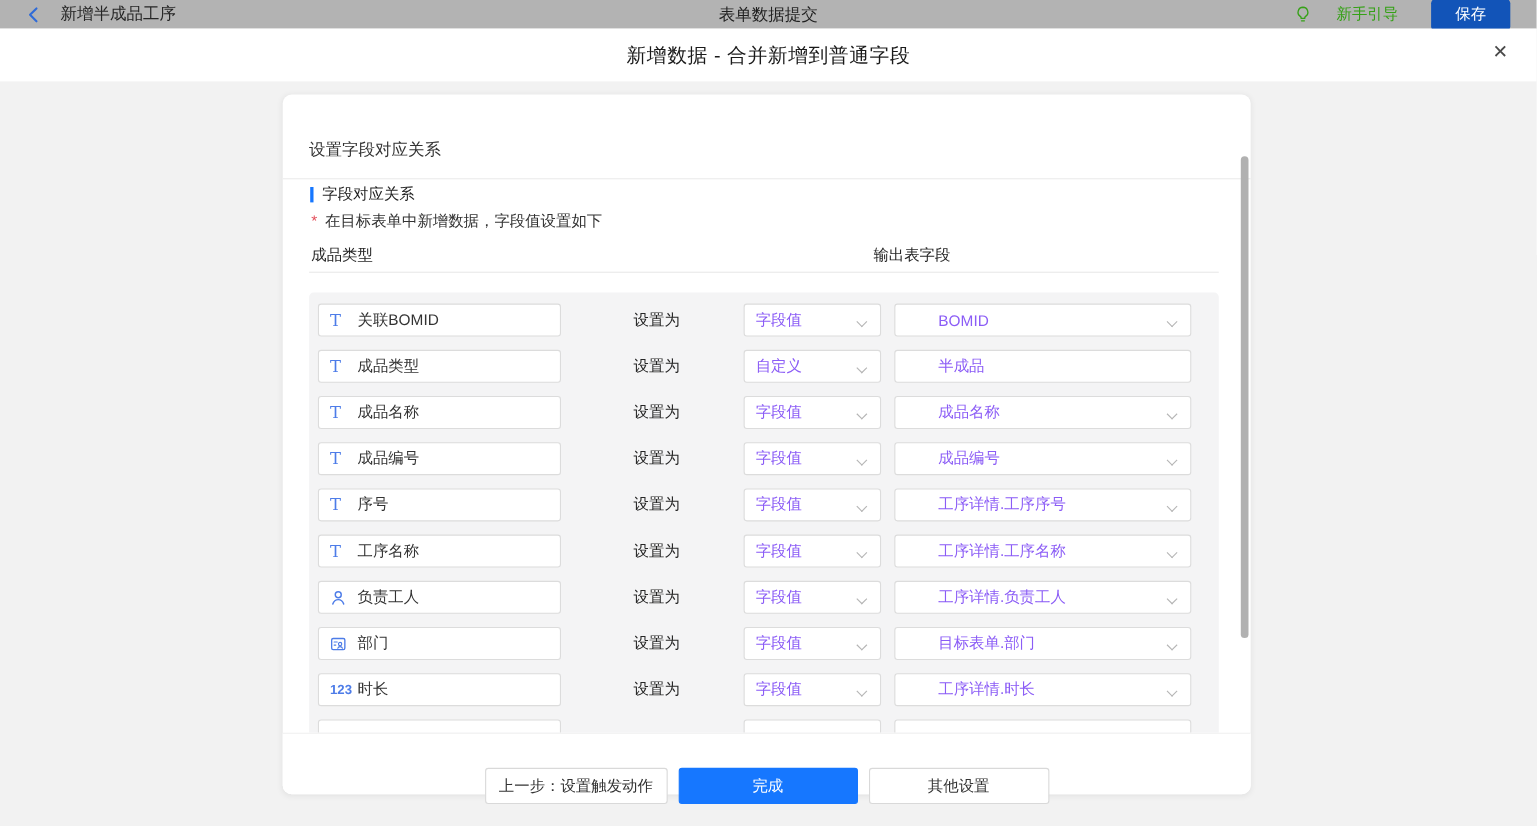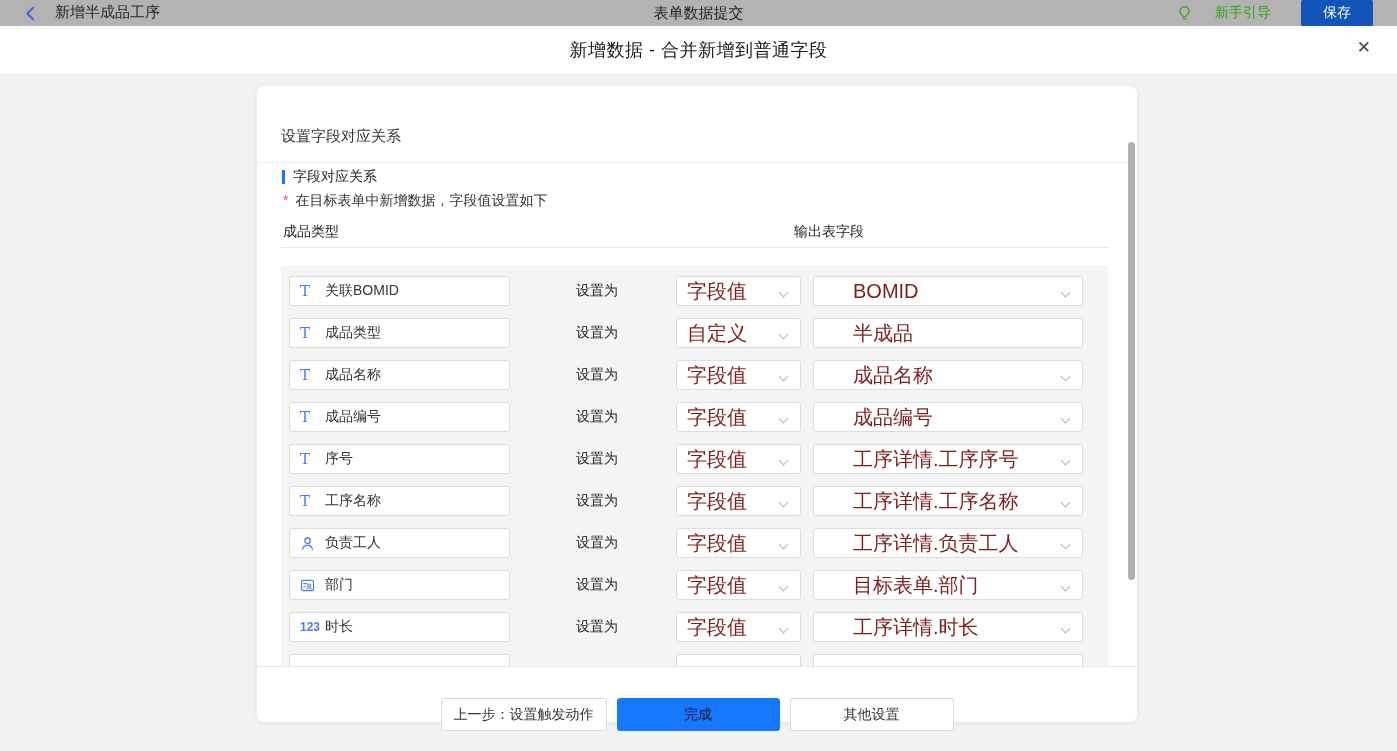--- a/index.html
+++ b/index.html
@@ -48,33 +48,33 @@
                display:flex; align-items:center; padding:0 10px; cursor:pointer; }
   .field-icon { width:19px; display:inline-flex; align-items:center; justify-content:flex-start; margin-right:6px; }
   .t-glyph { font-family:"DejaVu Serif","Liberation Serif",serif; color:#4d7ce8; font-size:15px; line-height:1; }
   .num-glyph { color:#4d7ce8; font-size:12px; font-weight:bold; line-height:1; letter-spacing:0; }
   .field-label { font-size:14px; color:#333; }
   .set-label { margin-left:66px; width:42px; font-size:14px; color:#262626; }
   .select-box { height:30px; background:#fff; border:1px solid #dcdcdc; border-radius:3px;
                 display:flex; align-items:center; padding:0 10px; position:relative; cursor:pointer; }
   .mode-box { margin-left:58px; width:125px; }
   .value-box { margin-left:12px; width:270px;padding-left:39px; }
-  .sel-text { font-size:20px; color:#7f1d1d; }
+  .sel-text { font-size:14px; color:#8b5cf6; }
   .chevron { position:absolute; right:11px; top:12px; width:9px; height:9px; }
   .chevron::before { content:""; display:block; width:6px; height:6px;
                      border-right:1.4px solid #b5b5b5; border-bottom:1.4px solid #b5b5b5;
                      transform:rotate(45deg); }
 
   .card-footer { position:absolute; left:0; bottom:0; width:100%; height:56px; background:#fff;
                  border-top:1px solid #e8e8e8; border-radius:0 0 8px 8px;
                  display:flex; align-items:center; justify-content:center; gap:10px; }
   .btn { height:33px; border-radius:3px; font-size:14px; display:inline-flex; align-items:center;
          justify-content:center; cursor:pointer;margin-top:40px; }
   .btn-outline { background:#fff; border:1px solid #d9d9d9; color:#333; }
-  .btn-primary { background:#1677ff; border:1px solid #1677ff; color:#0f172a; }
+  .btn-primary { background:#1677ff; border:1px solid #1677ff; color:#ffffff; }
   .btn-prev { width:166px; }
   .btn-done { width:163px; }
   .btn-other { width:164px; }
 
   .scroll-thumb { position:absolute; right:2px; top:56px; width:7px; height:438px;
                   background:#b1b1b1; border-radius:4px; cursor:pointer; }
 </style>
 </head>
 <body>
 

